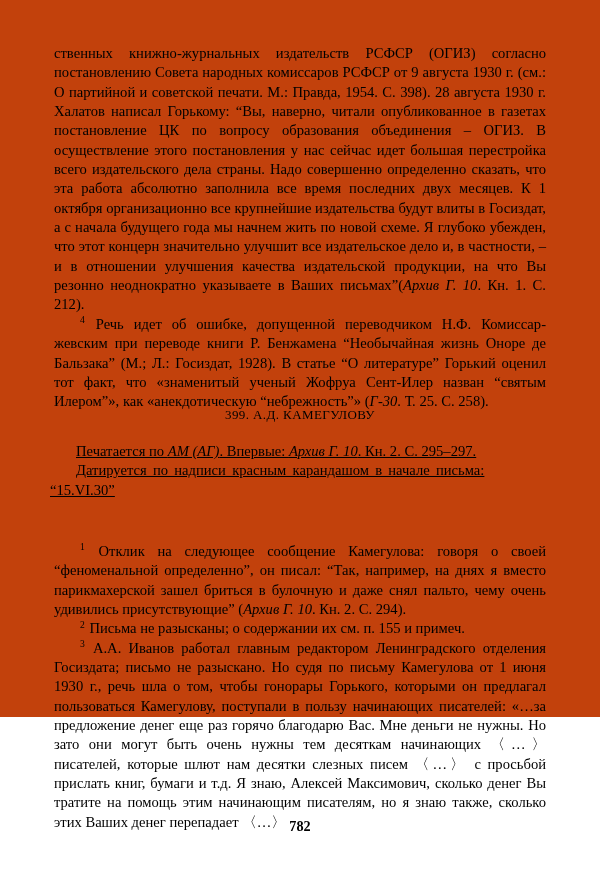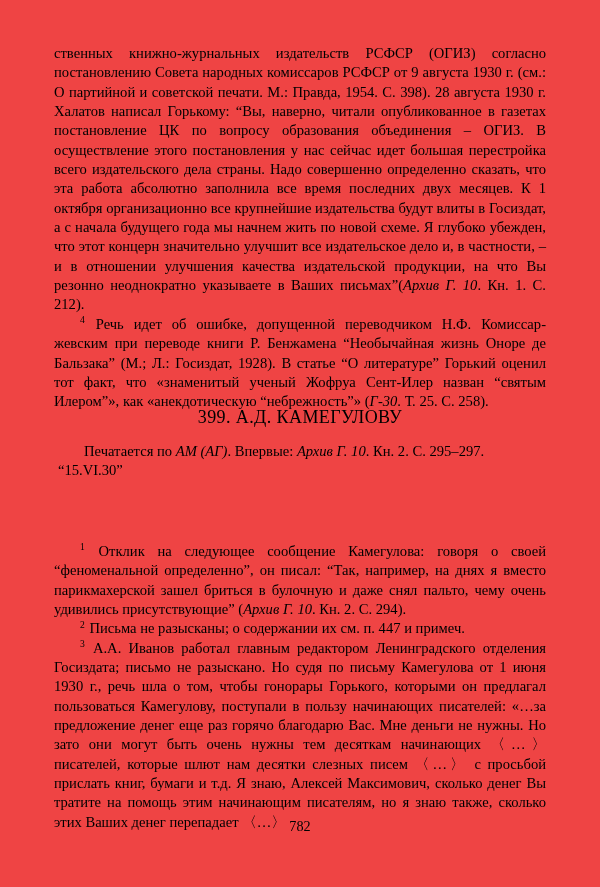--- a/index.html
+++ b/index.html
@@ -14,22 +14,22 @@
     font-family: "Liberation Serif", "DejaVu Serif", serif;
     color: #000000;
     position: relative;
     overflow: hidden;
   }
   .page {
     position: absolute;
     left: 0;
     top: 0;
     width: 600px;
-    height: 887px;
-    background: #ef4444;
+    height: 717px;
+    background: #c2410c;
   }
   .text-column {
     position: absolute;
     left: 54px;
     top: 44px;
     width: 492px;
   }
   p {
     margin: 0;
     font-size: 14.6px;
@@ -52,28 +52,29 @@
   }
   .ital {
     font-style: italic;
   }
   .section-head {
     position: absolute;
     left: 54px;
     top: 407px;
     width: 492px;
     text-align: center;
-    font-size: 18px;
+    font-size: 13px;
     letter-spacing: 0.4px;
   }
   .block-pub {
     position: absolute;
-    left: 58px;
+    left: 50px;
     top: 442px;
     width: 492px;
+    text-decoration: underline;
   }
   .block-notes {
     position: absolute;
     left: 54px;
     top: 542px;
     width: 492px;
   }
   .spread {
     
     text-align: justify;
@@ -82,21 +83,21 @@
     display: block;
     word-spacing: 2.6px;
   }
   .folio {
     position: absolute;
     left: 0;
     top: 818px;
     width: 600px;
     text-align: center;
     font-size: 14.2px;
-    font-weight: normal;
+    font-weight: bold;
   }
 </style>
 </head>
 <body>
 
 <div class="page">
 
   <div class="text-column">
 
     <p class="cont"><span>ственных книжно-журнальных издательств РСФСР (ОГИЗ) согласно постановлению Совета народных комиссаров РСФСР от 9 августа 1930 г. (см.: О партийной и советской печати. М.: Правда, 1954. С. 398). 28 августа 1930 г. Халатов написал Горькому: “Вы, наверно, читали опубликованное в газетах постановление ЦК по вопросу образования объединения – ОГИЗ. В осуществление этого постановления у нас сейчас идет большая перестройка всего издательского дела страны. Надо совершенно определенно сказать, что эта работа абсолютно заполнила все время последних двух месяцев. К 1 октября организационно все крупнейшие издательства будут влиты в Госиздат, а с начала будущего года мы начнем жить по новой схеме. Я глубоко убежден, что этот концерн значительно улучшит все издательское дело и, в частности, – и в отношении улучшения качества издательской продукции, на что Вы резонно неоднократно указываете в Ваших письмах”</span><span>(</span><span class="ital">Архив Г. 10</span><span>. Кн. 1. С. 212).</span></p>
@@ -106,32 +107,35 @@
   </div>
 
   <div class="section-head">
     <span>399. А.Д. КАМЕГУЛОВУ</span>
   </div>
 
   <div class="block-pub">
 
     <p class="indent"><span>Печатается по </span><span class="ital">АМ (АГ)</span><span>. Впервые: </span><span class="ital">Архив Г. 10</span><span>. Кн. 2. С. 295–297.</span></p>
 
+    <p class="indent spread">
+        <span class="spread-line">Датируется по надписи красным карандашом в начале письма:</span>
+      </p>
 
     <p class="cont"><span>“15.VI.30”</span></p>
 
 
 
   </div>
 
   <div class="block-notes">
 
     <p class="indent"><span class="note-ref">1</span><span> Отклик на следующее сообщение Камегулова: говоря о своей “феноменальной определенно”, он писал: “Так, например, на днях я вместо парикмахерской зашел бриться в булочную и даже снял пальто, чему очень удивились присутствующие” (</span><span class="ital">Архив Г. 10</span><span>. Кн. 2. С. 294).</span></p>
 
-    <p class="indent"><span class="note-ref">2</span><span> Письма не разысканы; о содержании их см. п. 447 и примеч.</span></p>
+    <p class="indent"><span class="note-ref">2</span><span> Письма не разысканы; о содержании их см. п. 155 и примеч.</span></p>
 
     <p class="indent"><span class="note-ref">3</span><span> А.А. Иванов работал главным редактором Ленинградского отделения Госиздата; письмо не разыскано. Но судя по письму Камегулова от 1 июня 1930 г., речь шла о том, чтобы гонорары Горького, которыми он предлагал пользоваться Камегулову, поступали в пользу начинающих писателей: «…за предложение денег еще раз горячо благодарю Вас. Мне деньги не нужны. Но зато они могут быть очень нужны тем десяткам начинающих 〈…〉 писателей, которые шлют нам десятки слезных писем 〈…〉 с просьбой прислать книг, бумаги и т.д. Я знаю, Алексей Максимович, сколько денег Вы тратите на помощь этим начинающим писателям, но я знаю также, сколько этих Ваших денег перепадает 〈…〉</span></p>
 
   </div>
 
   <div class="folio">
     <span>782</span>
   </div>
 
 </div>

